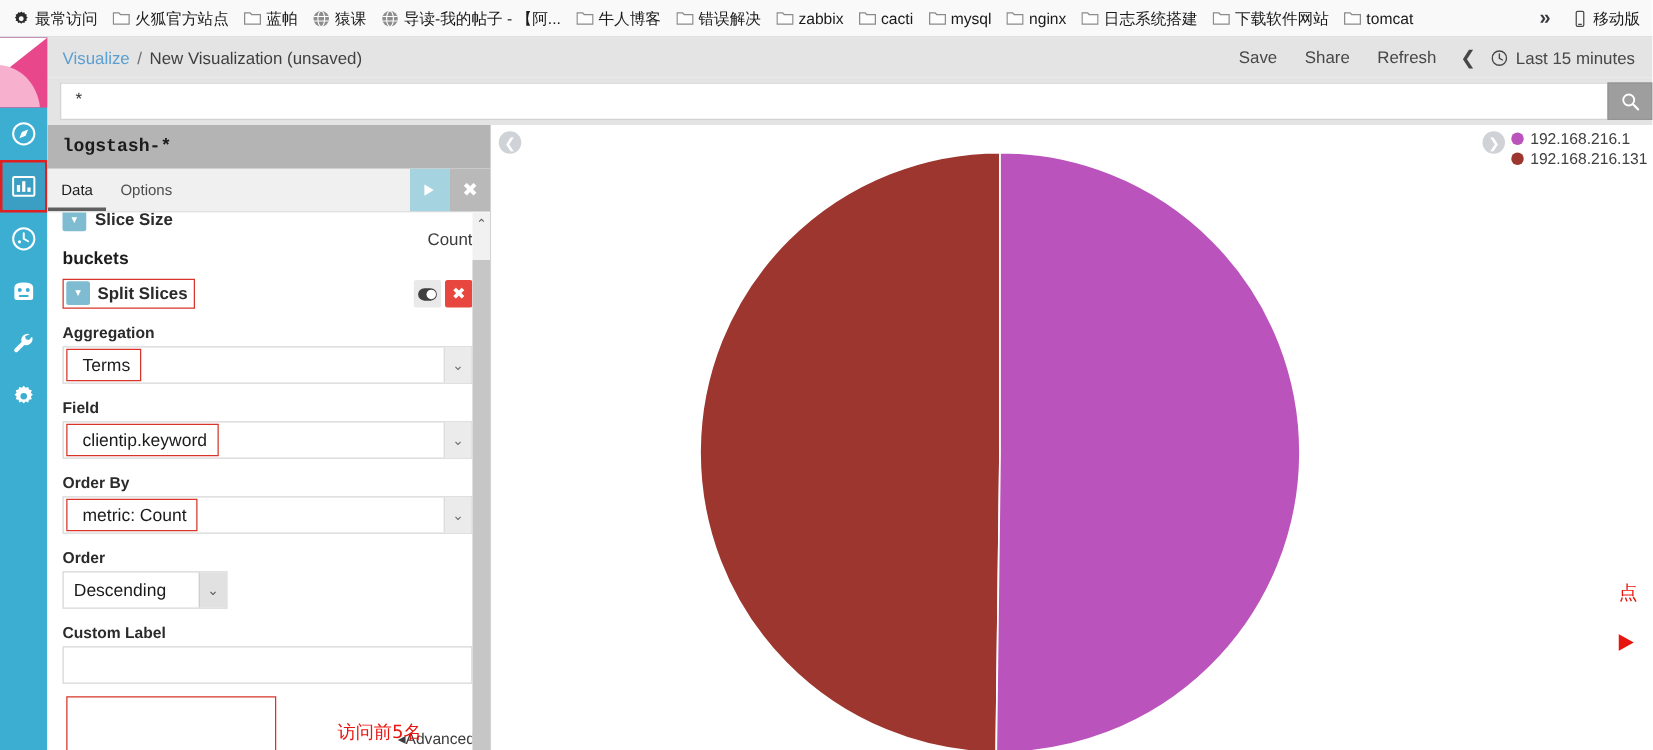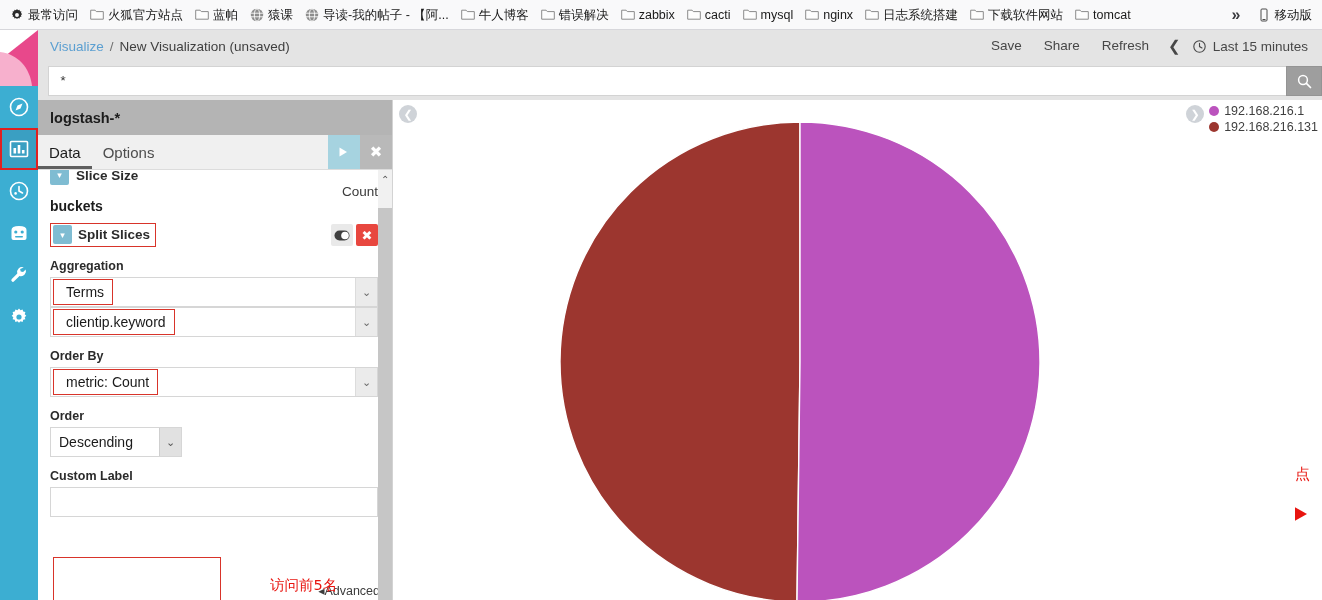--- a/index.html
+++ b/index.html
@@ -75,28 +75,28 @@
     color: #fff; overflow: hidden;
   }
 
   
   .cfg-panel {
     position: absolute; left: 38px; top: 100px; width: 355px; height: 500px;
     background: #fff; border-right: 1px solid #d3d3d3;
   }
   .cfg-index {
     height: 35px; background: #b4b4b4; display: flex; align-items: center;
-    padding: 0 12px; font-size: 14.5px; font-weight: bold; color: #1c1c1c;
+    padding: 0 12px; font-size: 14.5px; font-weight: bold; color: #1c1c1c; font-family: Liberation Mono, monospace;
   }
   .cfg-tabs {
     height: 35px; background: #f0f0f0; display: flex; align-items: stretch;
     border-bottom: 1px solid #dcdcdc; position: relative;
   }
   .cfg-tab {
-    padding: 0 11px; display: flex; align-items: center; font-size: 15px;
+    padding: 0 11px; display: flex; align-items: center; font-size: 12px;
     color: #4d4d4d; cursor: pointer;
   }
   .cfg-tab.active { color: #1c1c1c; box-shadow: inset 0 -3px 0 #5f5f5f; }
   .cfg-actions { margin-left: auto; display: flex; align-items: stretch; }
   .cfg-apply {
     width: 32px; background: #a6d3e0; display: flex; align-items: center;
     justify-content: center; cursor: pointer; color: #fff;
   }
   .cfg-discard {
     width: 32px; background: #b9b9b9; display: flex; align-items: center;
@@ -528,20 +528,21 @@
         <span class="btn-del">✖</span>
       </span>
     </div>
 
     <div class="f-label">Aggregation</div>
     <div class="f-select">
       <span class="val">Terms</span>
       <span class="arrow">⌄</span>
     </div>
 
+    <div class="f-label">Field</div>
     <div class="f-select">
       <span class="val">clientip.keyword</span>
       <span class="arrow">⌄</span>
     </div>
 
     <div class="f-label">Order By</div>
     <div class="f-select">
       <span class="val">metric: Count</span>
       <span class="arrow">⌄</span>
     </div>

